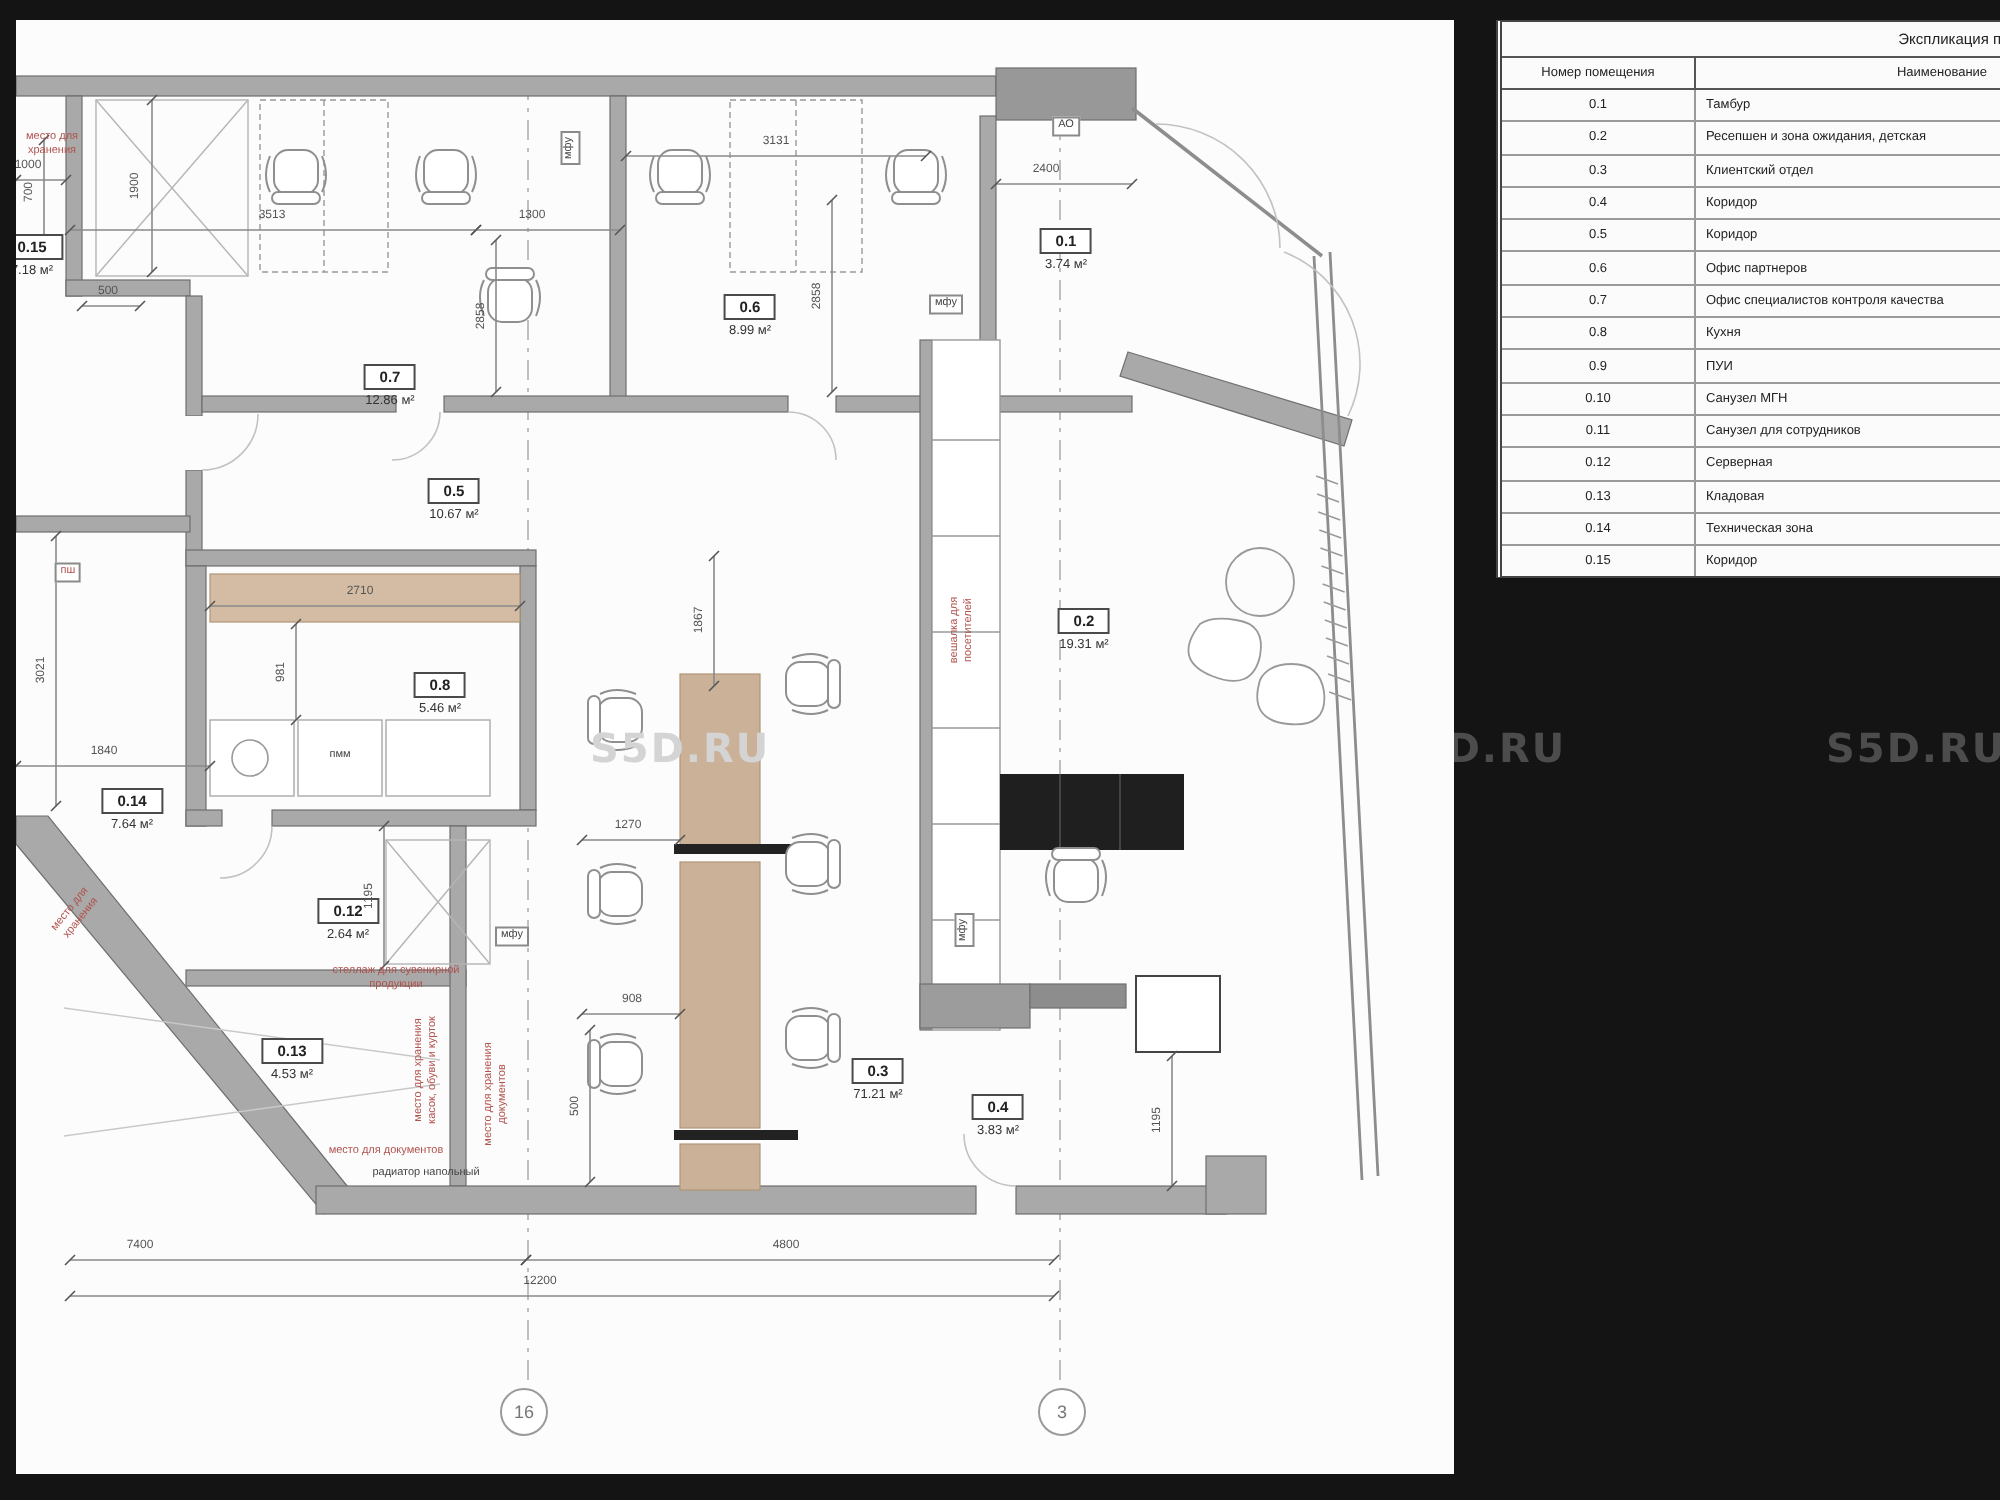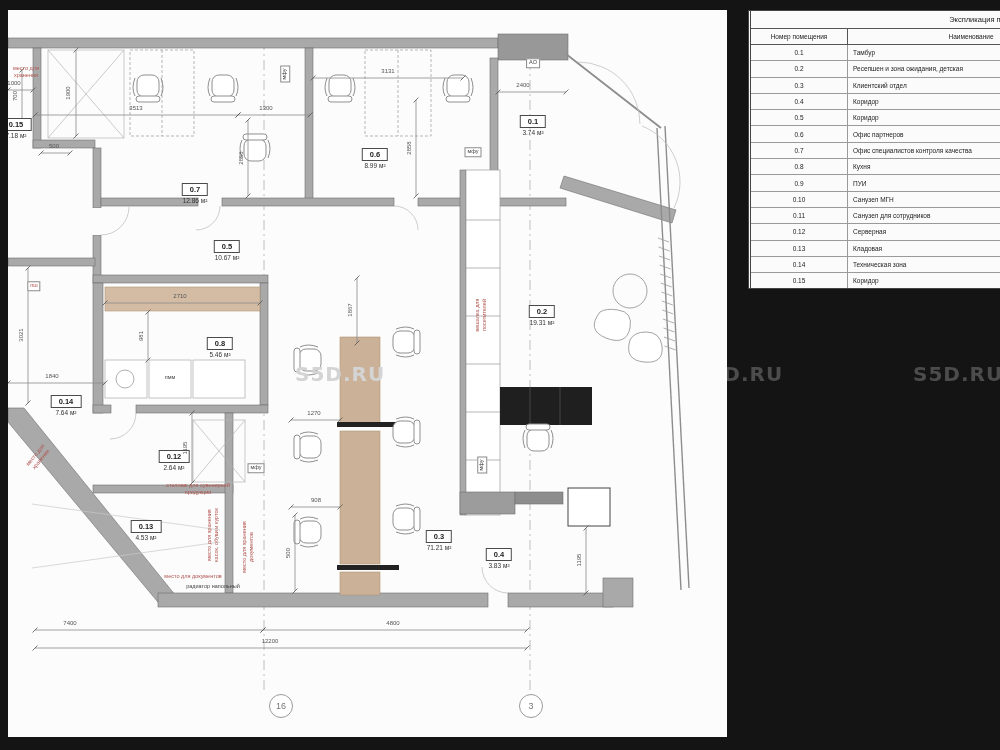--- a/index.html
+++ b/index.html
@@ -328,21 +328,21 @@
 продукции</div>
         <div class="note" style="left: 205px; top: 525px; transform: translate(-50%, -50%) rotate(-90deg);">место для хранения
 касок, обуви и курток</div>
         <div class="note" style="left: 240px; top: 537px; transform: translate(-50%, -50%) rotate(-90deg);">место для хранения
 документов</div>
         <div class="note" style="left: 473px; top: 305px; transform: translate(-50%, -50%) rotate(-90deg);">вешалка для
 посетителей</div>
         <div class="note" style="left: 30px; top: 447px; transform: translate(-50%, -50%) rotate(-51deg);">место для
 хранения</div>
         <div class="note" style="left: 185px; top: 566px;">место для документов</div>
-        <div class="bubble" style="left: 261px; top: 684px;">16</div>
+        <div class="bubble" style="left: 242px; top: 684px;">16</div>
         <div class="bubble" style="left: 511px; top: 684px;">3</div>
         <div class="wm light" style="left: 287px; top: 352px;">S5D.RU</div>
       </div>
   </div>
 
   <div id="table-panel">
     <div class="tp-title">
       <span>Экспликация помещений</span>
     </div>
     <div class="tp-head">

